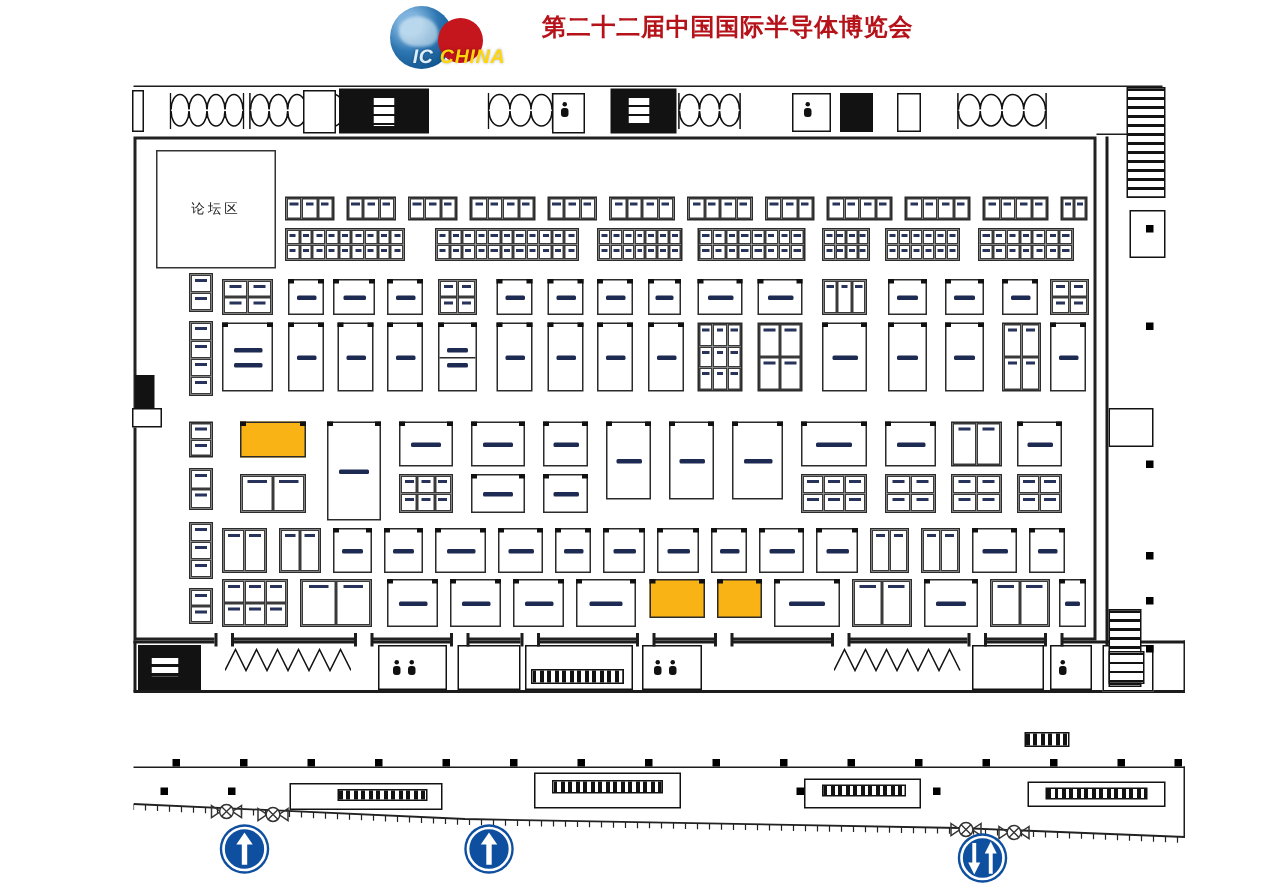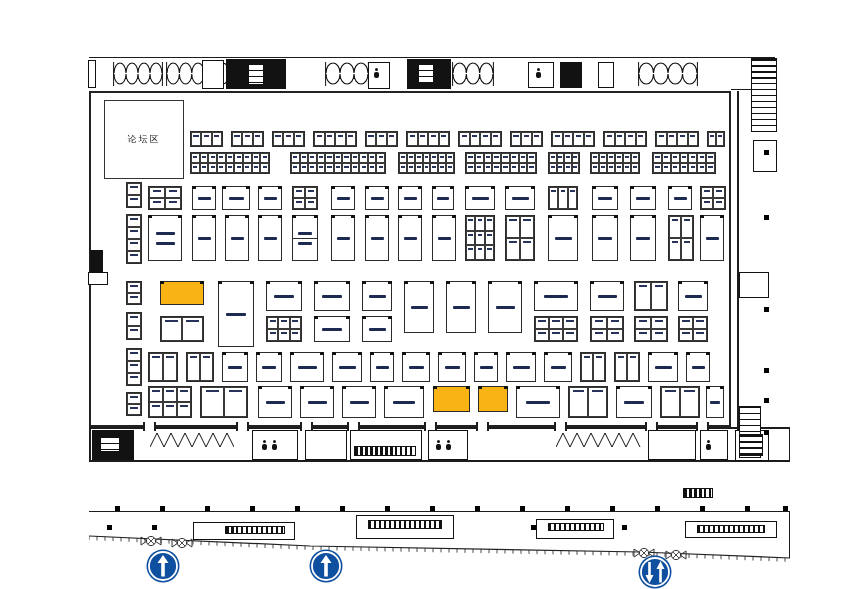--- a/index.html
+++ b/index.html
@@ -51,21 +51,27 @@
          justify-content:center;font-size:9px;letter-spacing:2px;color:#222;}
   #scalelabel{position:absolute;font-size:5px;color:#444;}
   .svgabs{position:absolute;}
 </style>
 </head>
 <body>
 
 <div id="stage">
 
   <div class="hdr">
+    <div class="logo">
+      <div class="globe"></div>
+      <div class="redball"></div>
+      <div class="logotext"><span class="ic">IC </span><span class="ch">CHINA</span></div>
+    </div>
     <div class="titles">
+      <div class="title">第二十二届中国国际半导体博览会</div>
     </div>
   </div>
 
   <div id="plan">
     <div id="hallrect" class="abs" style="border: 2px solid rgb(34, 34, 34); background: rgb(255, 255, 255); left: 89px; top: 91px; width: 642px; height: 336px;"></div>
     <div id="forum" style="left: 104px; top: 100px; width: 78px; height: 77px;">
       <span>论坛区</span>
     </div>
     <div id="scalelabel" style="left: 386px; top: 450px;">100m</div>
   <div class="cells" style="left: 190px; top: 131px; width: 33px; height: 16px; grid-template-columns: repeat(3, 1fr); grid-template-rows: repeat(1, 1fr);">

